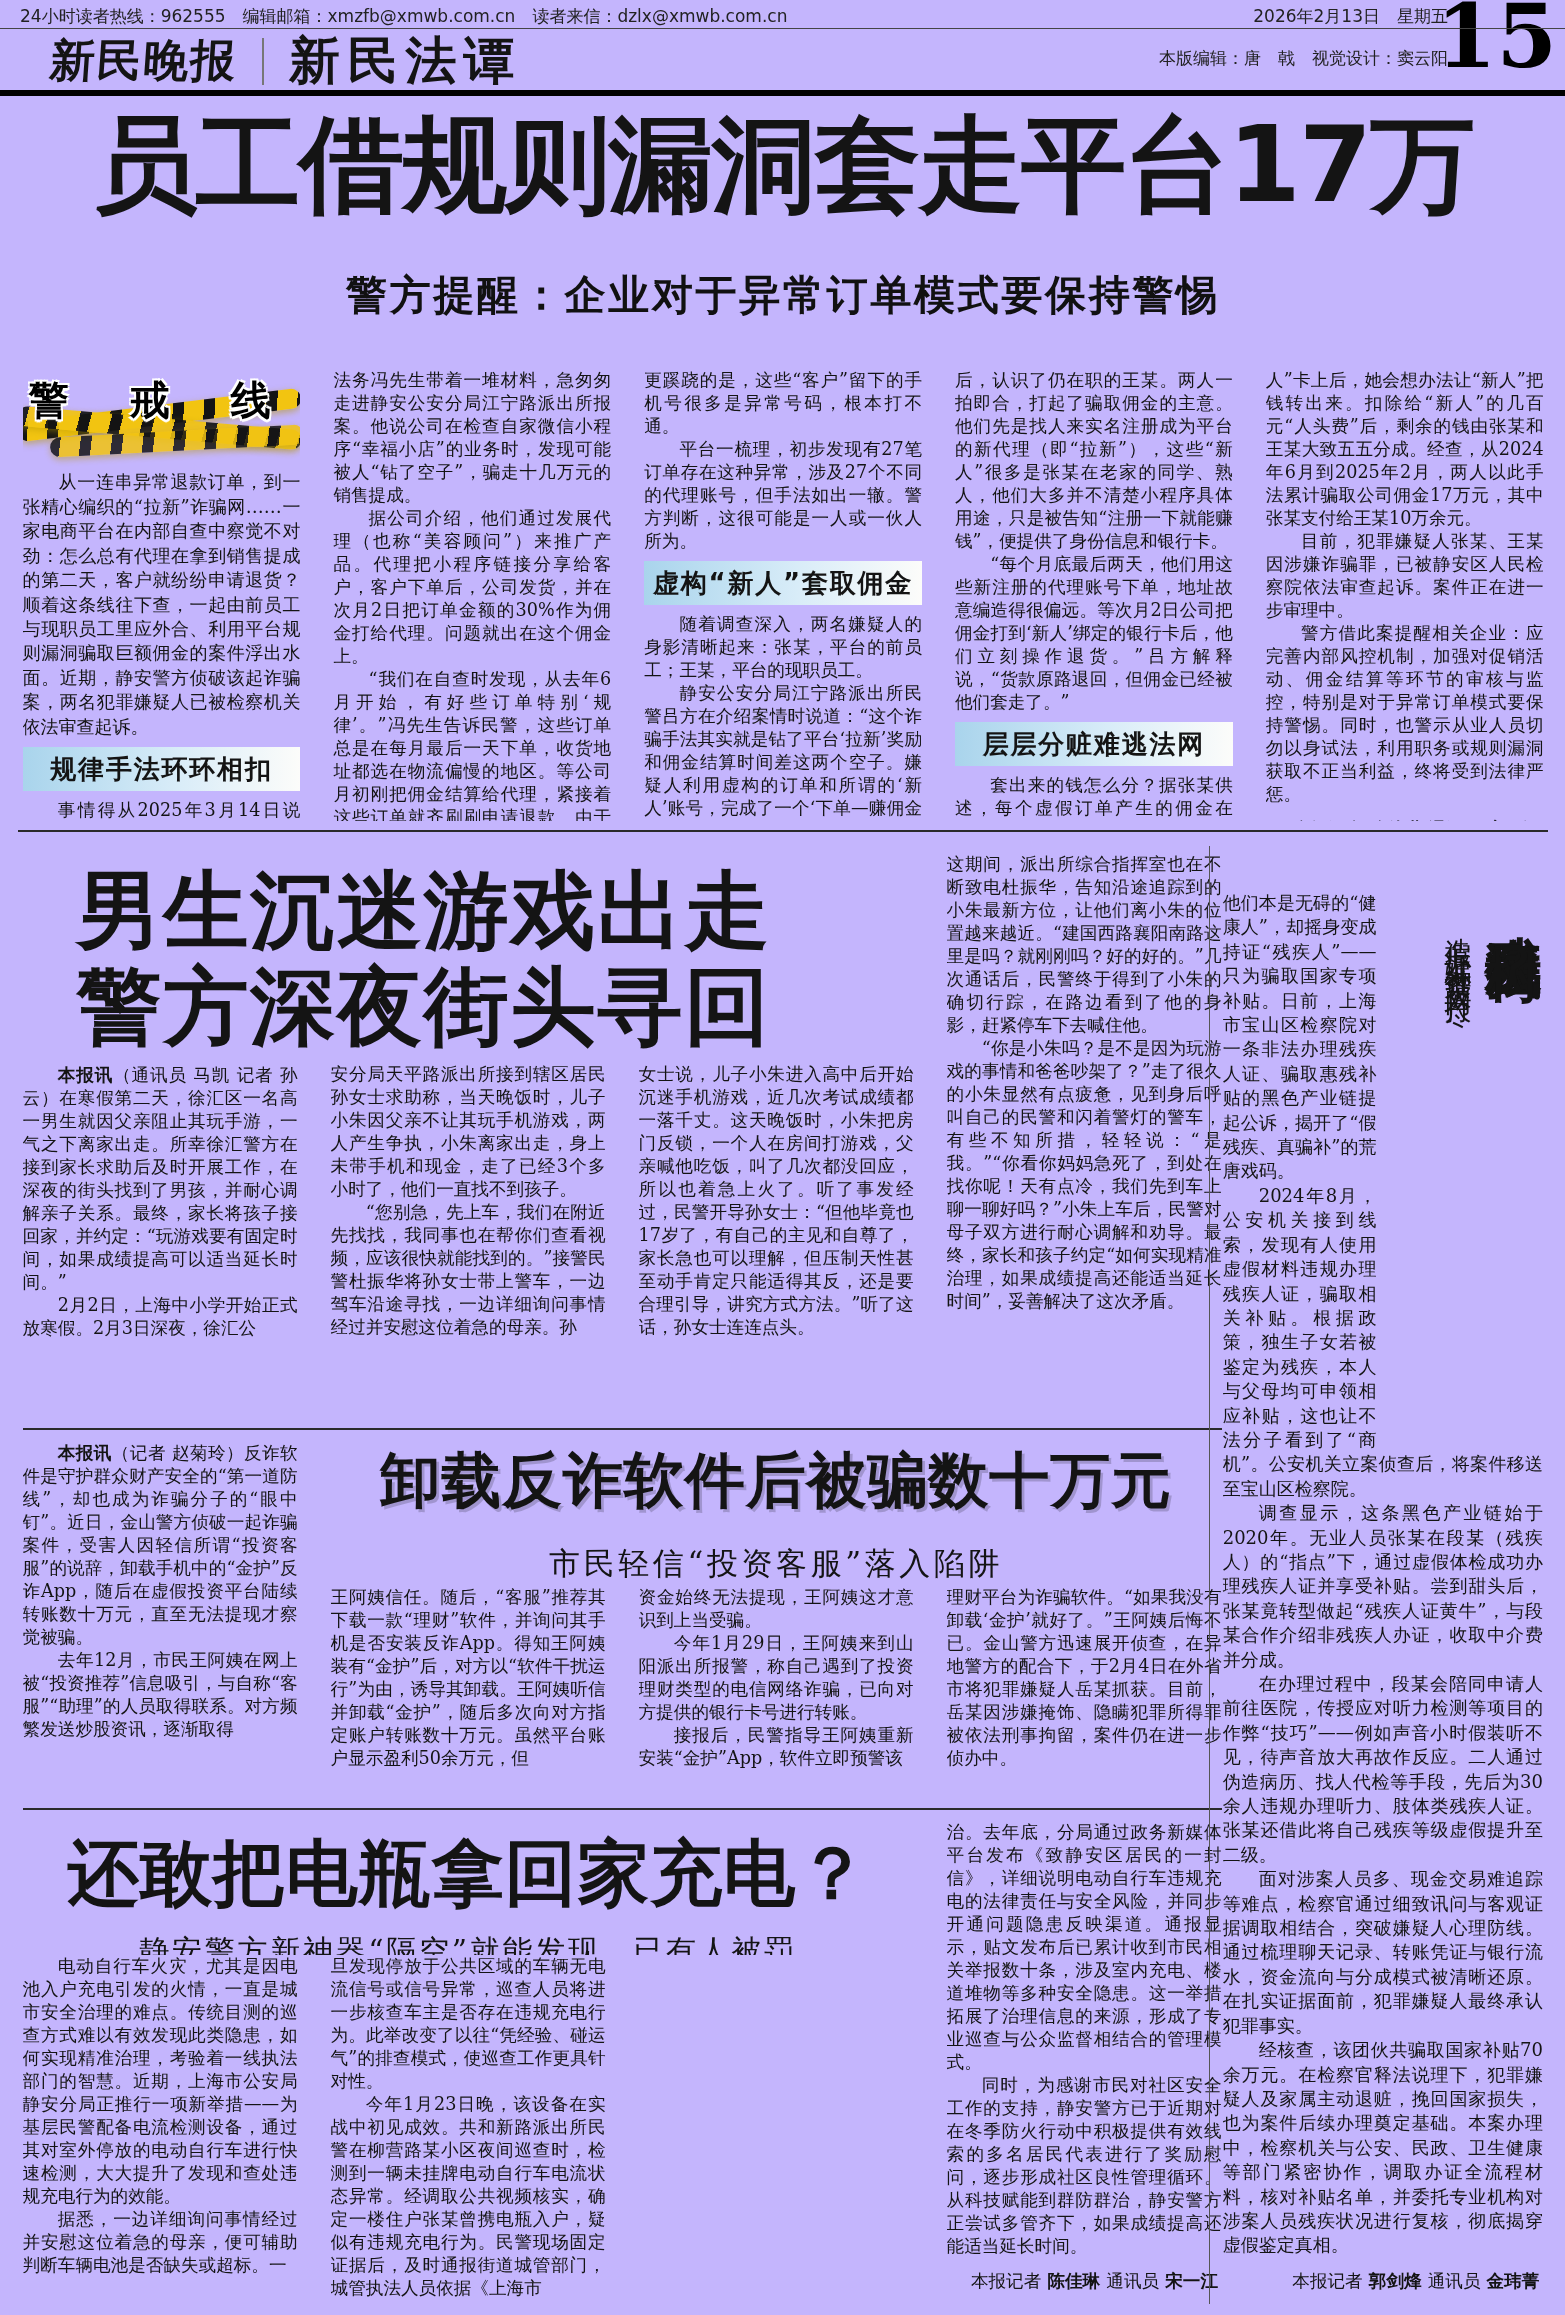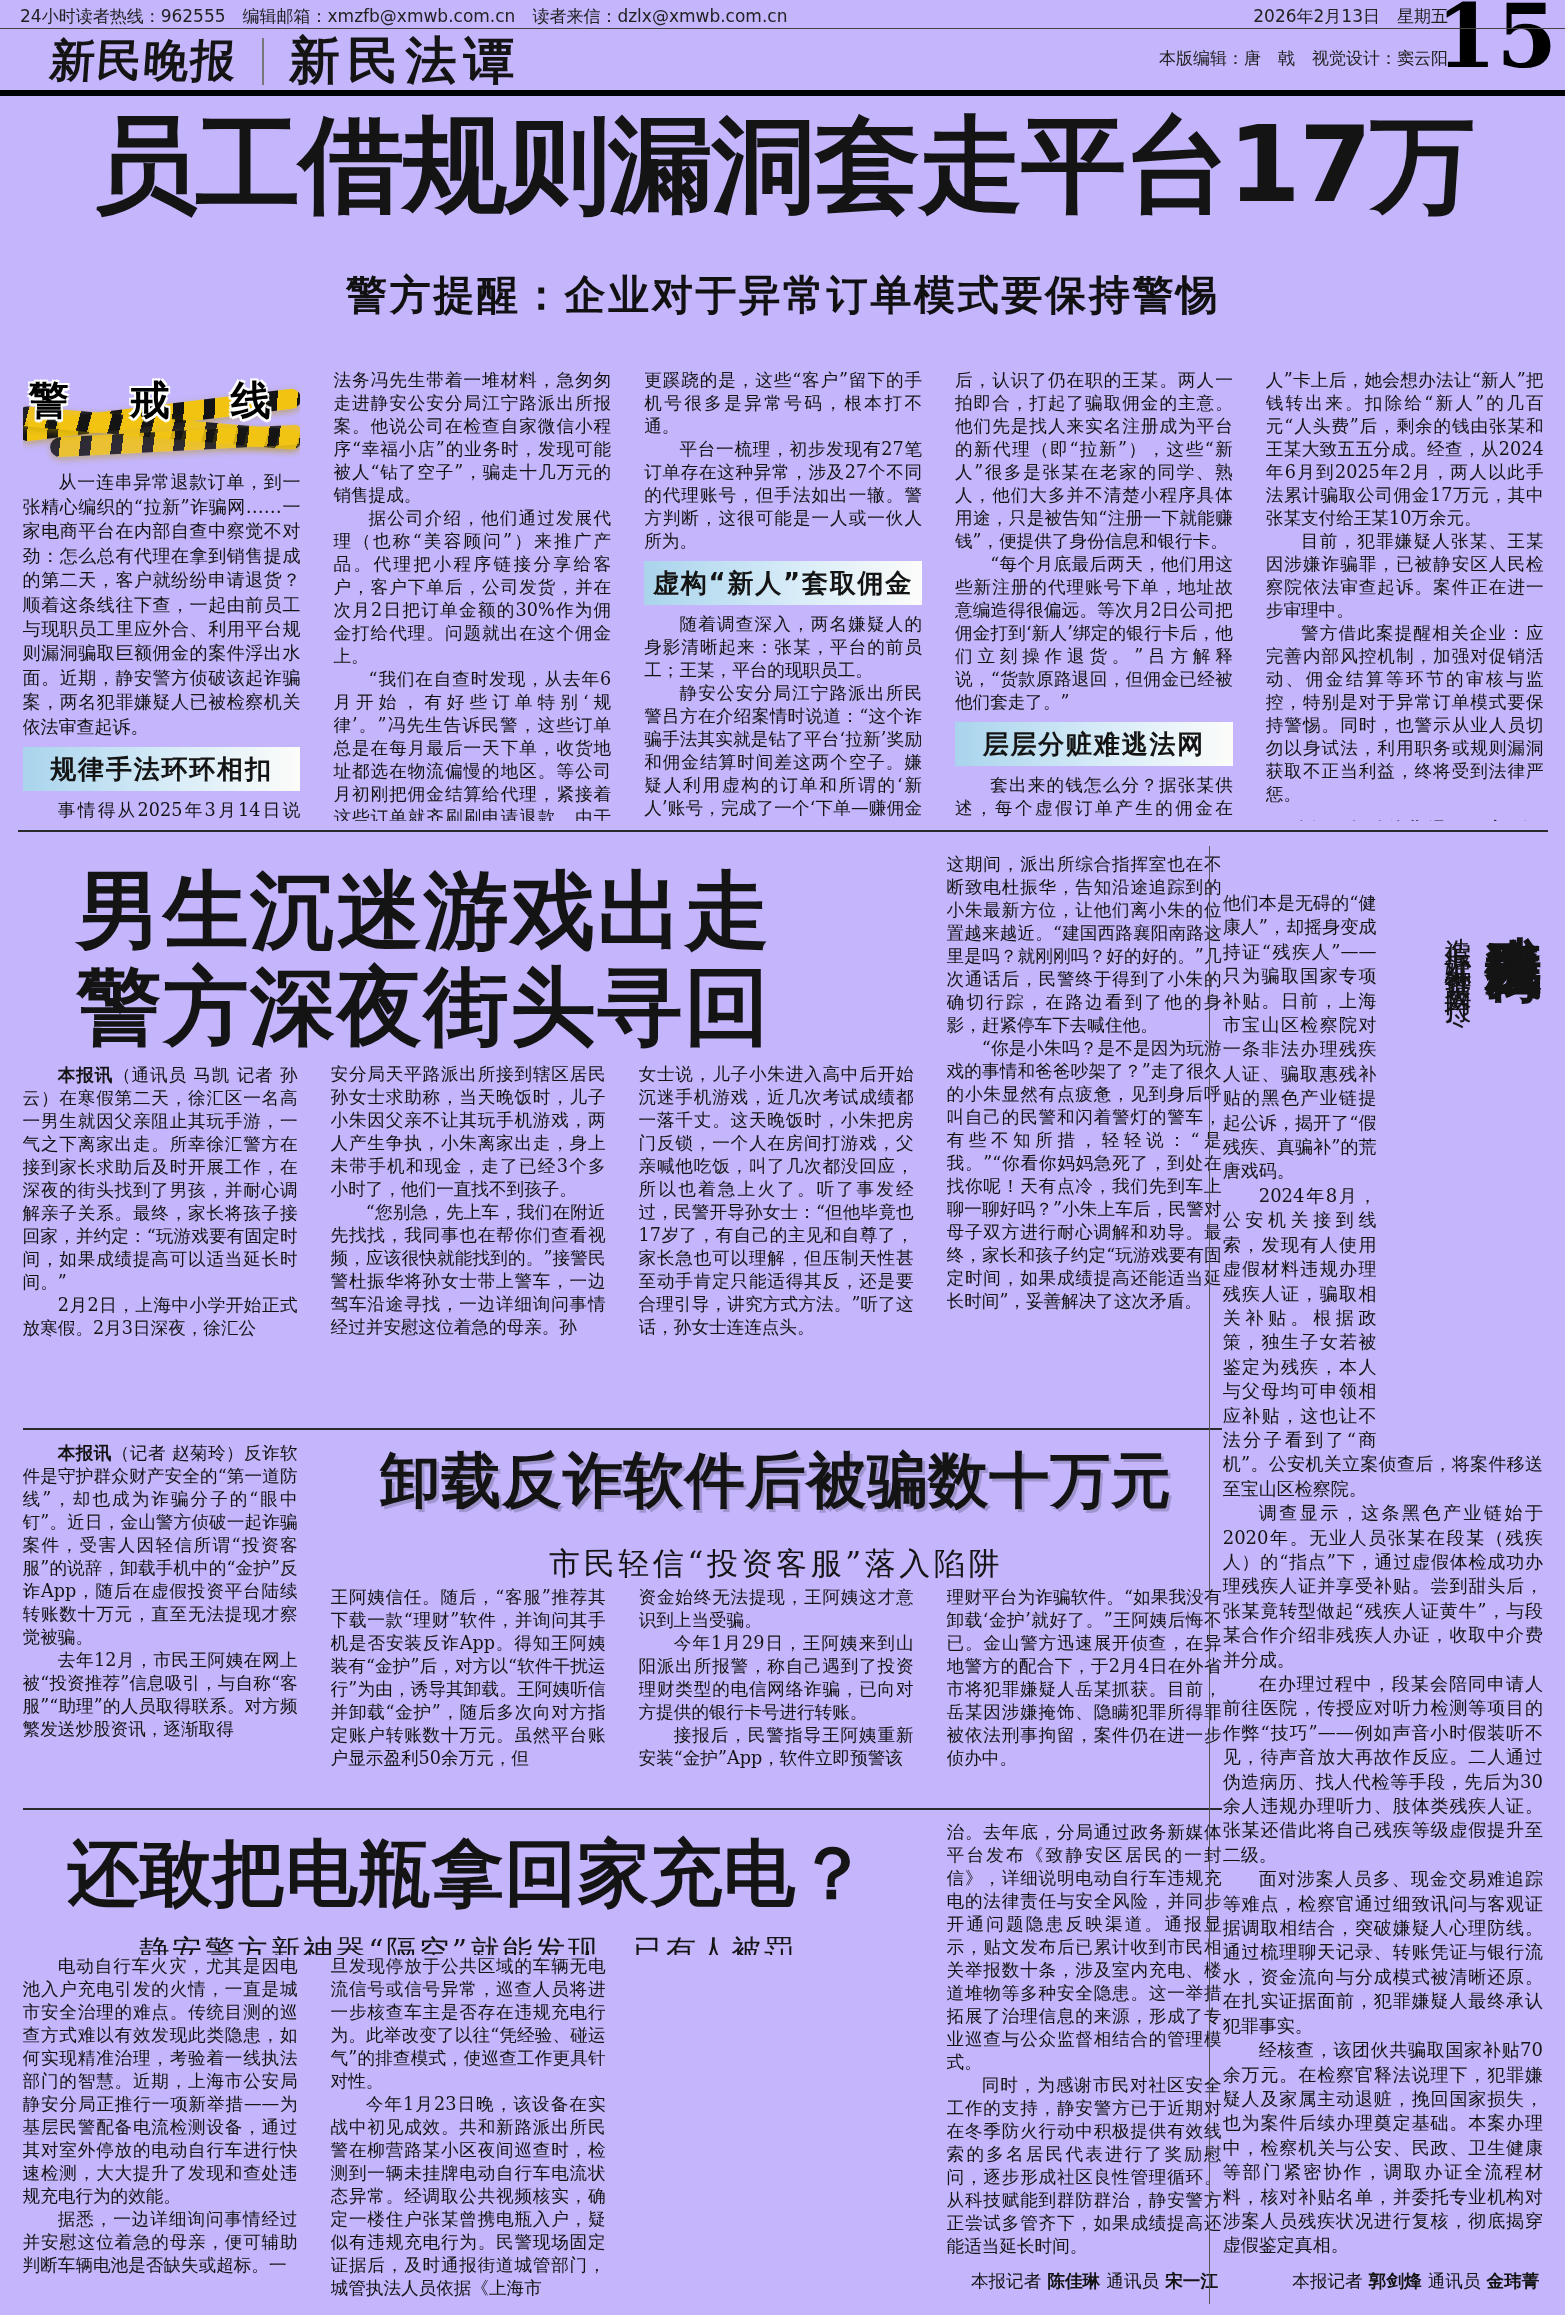--- a/index.html
+++ b/index.html
@@ -137,21 +137,21 @@
   <div class="zone">
     <div class="left-area">
 
       <div class="grid4 boy-grid">
         <div class="cell boy-headline-cell">
           <div class="boy-headline">男生沉迷游戏出走</div>
           <div class="boy-headline">警方深夜街头寻回</div>
         </div>
         <div class="cell boy-col4 boy-col-full">
             <p class="para" style="text-indent: 0px;">这期间，派出所综合指挥室也在不断致电杜振华，告知沿途追踪到的小朱最新方位，让他们离小朱的位置越来越近。“建国西路襄阳南路这里是吗？就刚刚吗？好的好的。”几次通话后，民警终于得到了小朱的确切行踪，在路边看到了他的身影，赶紧停车下去喊住他。</p>
-            <p class="para">“你是小朱吗？是不是因为玩游戏的事情和爸爸吵架了？”走了很久的小朱显然有点疲惫，见到身后呼叫自己的民警和闪着警灯的警车，有些不知所措，轻轻说：“是我。”“你看你妈妈急死了，到处在找你呢！天有点冷，我们先到车上聊一聊好吗？”小朱上车后，民警对母子双方进行耐心调解和劝导。最终，家长和孩子约定“玩游戏要有固定时间，如果成绩提高还能适当延长时间”，妥善解决了这次矛盾。</p>
+            <p class="para">“你是小朱吗？是不是因为玩游戏的事情和爸爸吵架了？”走了很久的小朱显然有点疲惫，见到身后呼叫自己的民警和闪着警灯的警车，有些不知所措，轻轻说：“是我。”“你看你妈妈急死了，到处在找你呢！天有点冷，我们先到车上聊一聊好吗？”小朱上车后，民警对母子双方进行耐心调解和劝导。最终，家长和孩子约定“如何实现精准治理，如果成绩提高还能适当延长时间”，妥善解决了这次矛盾。</p>
           </div>
         <div class="cell boy-col">
             <p class="para"><b>本报讯</b>（通讯员 马凯 记者 孙云）在寒假第二天，徐汇区一名高一男生就因父亲阻止其玩手游，一气之下离家出走。所幸徐汇警方在接到家长求助后及时开展工作，在深夜的街头找到了男孩，并耐心调解亲子关系。最终，家长将孩子接回家，并约定：“玩游戏要有固定时间，如果成绩提高可以适当延长时间。”</p>
             <p class="para">2月2日，上海中小学开始正式放寒假。2月3日深夜，徐汇公</p>
           </div>
         <div class="cell boy-col">
             <p class="para" style="text-indent: 0px;">安分局天平路派出所接到辖区居民孙女士求助称，当天晚饭时，儿子小朱因父亲不让其玩手机游戏，两人产生争执，小朱离家出走，身上未带手机和现金，走了已经3个多小时了，他们一直找不到孩子。</p>
             <p class="para">“您别急，先上车，我们在附近先找找，我同事也在帮你们查看视频，应该很快就能找到的。”接警民警杜振华将孙女士带上警车，一边驾车沿途寻找，一边详细询问事情经过并安慰这位着急的母亲。孙</p>
           </div>
         <div class="cell boy-col">

